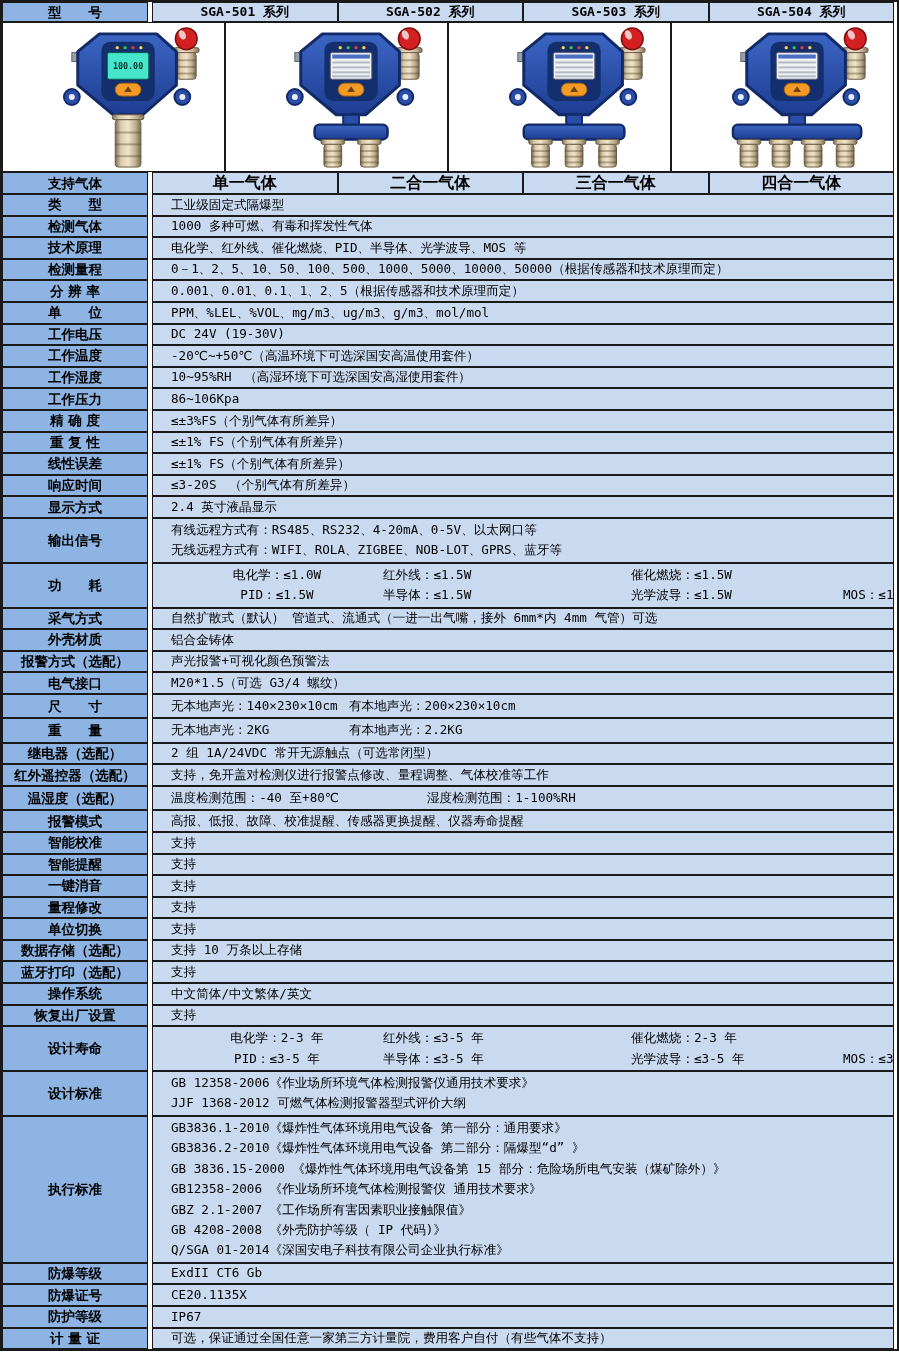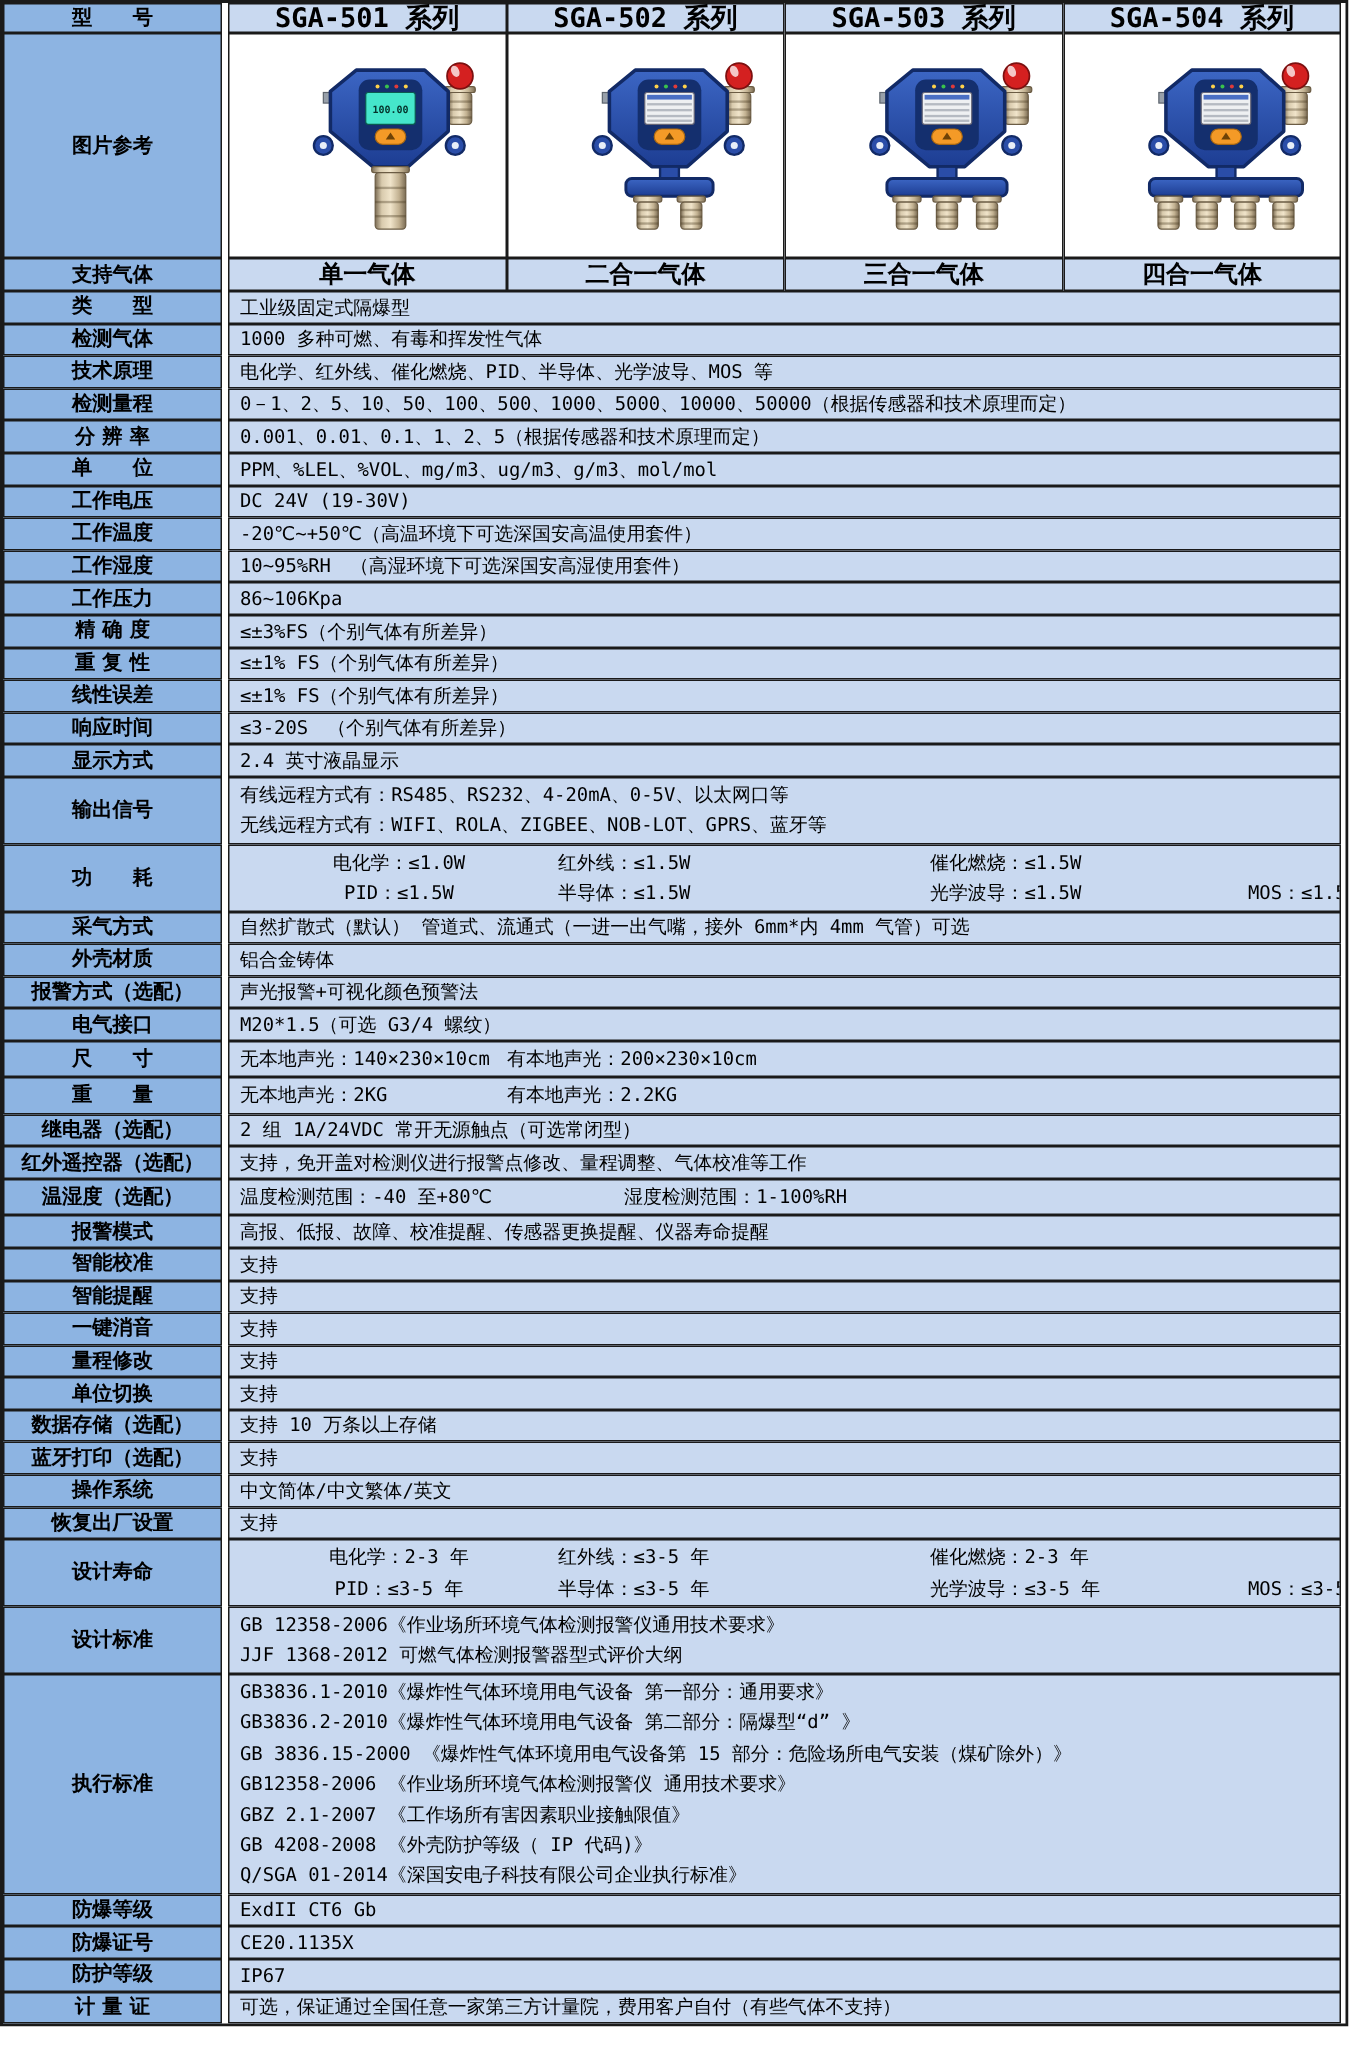--- a/index.html
+++ b/index.html
@@ -22,40 +22,40 @@
     background:var(--label-bg,#8db4e2);
     display:flex;align-items:center;justify-content:center;
     font-weight:bold;font-size:13.5px;text-align:center;
     line-height:15px;
     padding:0 2px;
   }
   .val{
     flex:1 1 auto;
     background:var(--value-bg,#c9d9f0);
     display:flex;flex-direction:column;justify-content:center;
-    padding:1px 7px;
+    padding:1px 18px;
     overflow:hidden;
   }
   .row > .cell:last-child{margin-right:3px;}   
   .vline{
     font-family:"DejaVu Sans Mono","DejaVu Sans",monospace;
     font-size:12.6px;line-height:20.4px;white-space:nowrap;
   }
   .seg{display:inline-block;white-space:nowrap;}
   .cols4 .seg:nth-child(1){width:212px;text-align:center;}
   .cols4 .seg:nth-child(2){width:248px;}
   .cols4 .seg:nth-child(3){width:212px;}
   .cols2 .seg:nth-child(1){width:178px;}
   .wide2 .seg:nth-child(1){width:256px;}
   .header-row{height:20px;justify-content:center;}
   .model-cell{
     flex:1 1 0;
     background:var(--value-bg,#c9d9f0);
     display:flex;align-items:center;justify-content:center;
-    font-weight:bold;font-size:18px;
+    font-weight:bold;font-size:13px;
     font-family:"DejaVu Sans Mono","DejaVu Sans",monospace;
   }
   .image-row{height:150px;}
   .imgcell{
     flex:1 1 0;
     background:var(--image-bg,#ffffff);
     display:flex;align-items:center;justify-content:center;
     overflow:hidden;
     padding-left:39px;
   }
@@ -75,21 +75,20 @@
 
   <div class="row header-row">
     <div class="cell lbl">型　　号</div>
     <div class="cell model-cell">SGA-501 系列</div>
     <div class="cell model-cell">SGA-502 系列</div>
     <div class="cell model-cell">SGA-503 系列</div>
     <div class="cell model-cell">SGA-504 系列</div>
   </div>
 
   <div class="row image-row">
-    <div class="cell lbl">图片参考</div>
     <div class="cell imgcell">
         <svg viewBox="0 0 184 148" width="184" height="146">
           <defs>
             <linearGradient id="metg" x1="0" x2="1" y1="0" y2="0">
               <stop offset="0" stop-color="#7b6c54"></stop>
               <stop offset="0.22" stop-color="#d9cbae"></stop>
               <stop offset="0.5" stop-color="#f0e4ca"></stop>
               <stop offset="0.78" stop-color="#c2b191"></stop>
               <stop offset="1" stop-color="#7b6c54"></stop>
             </linearGradient>

